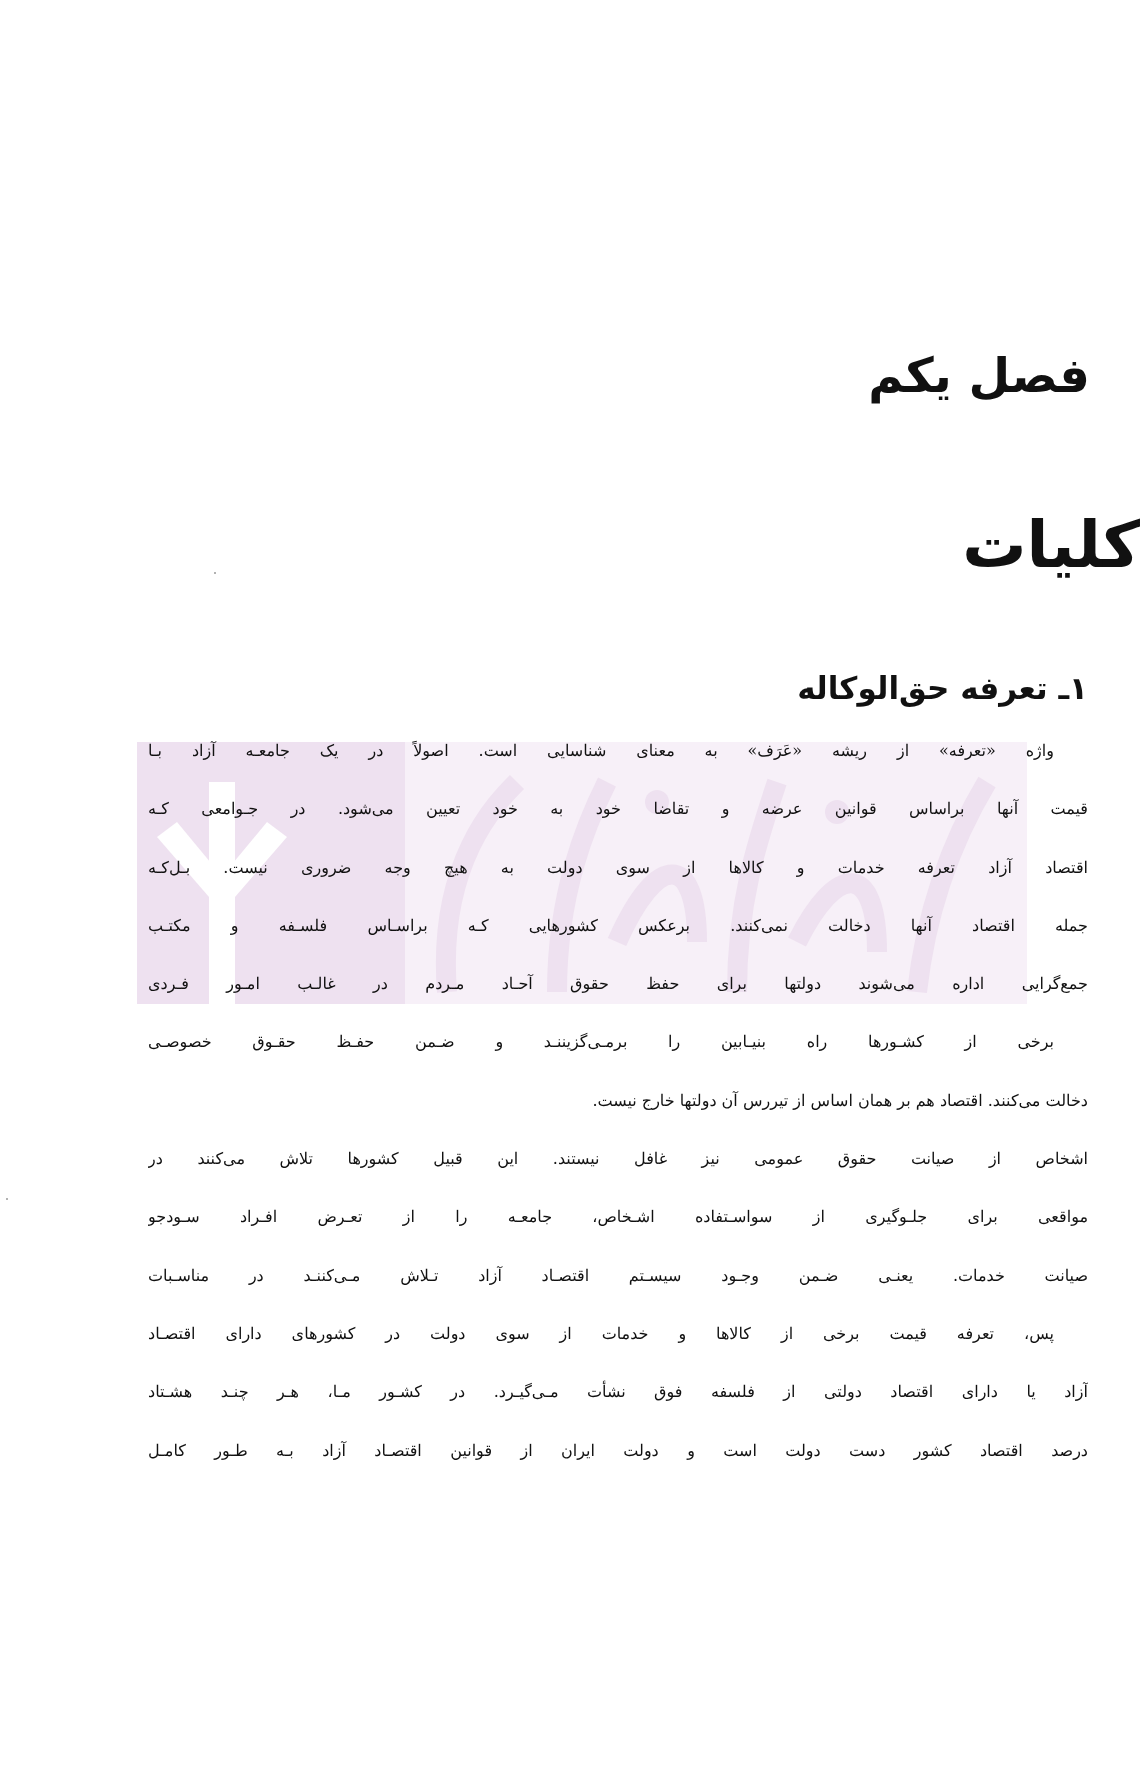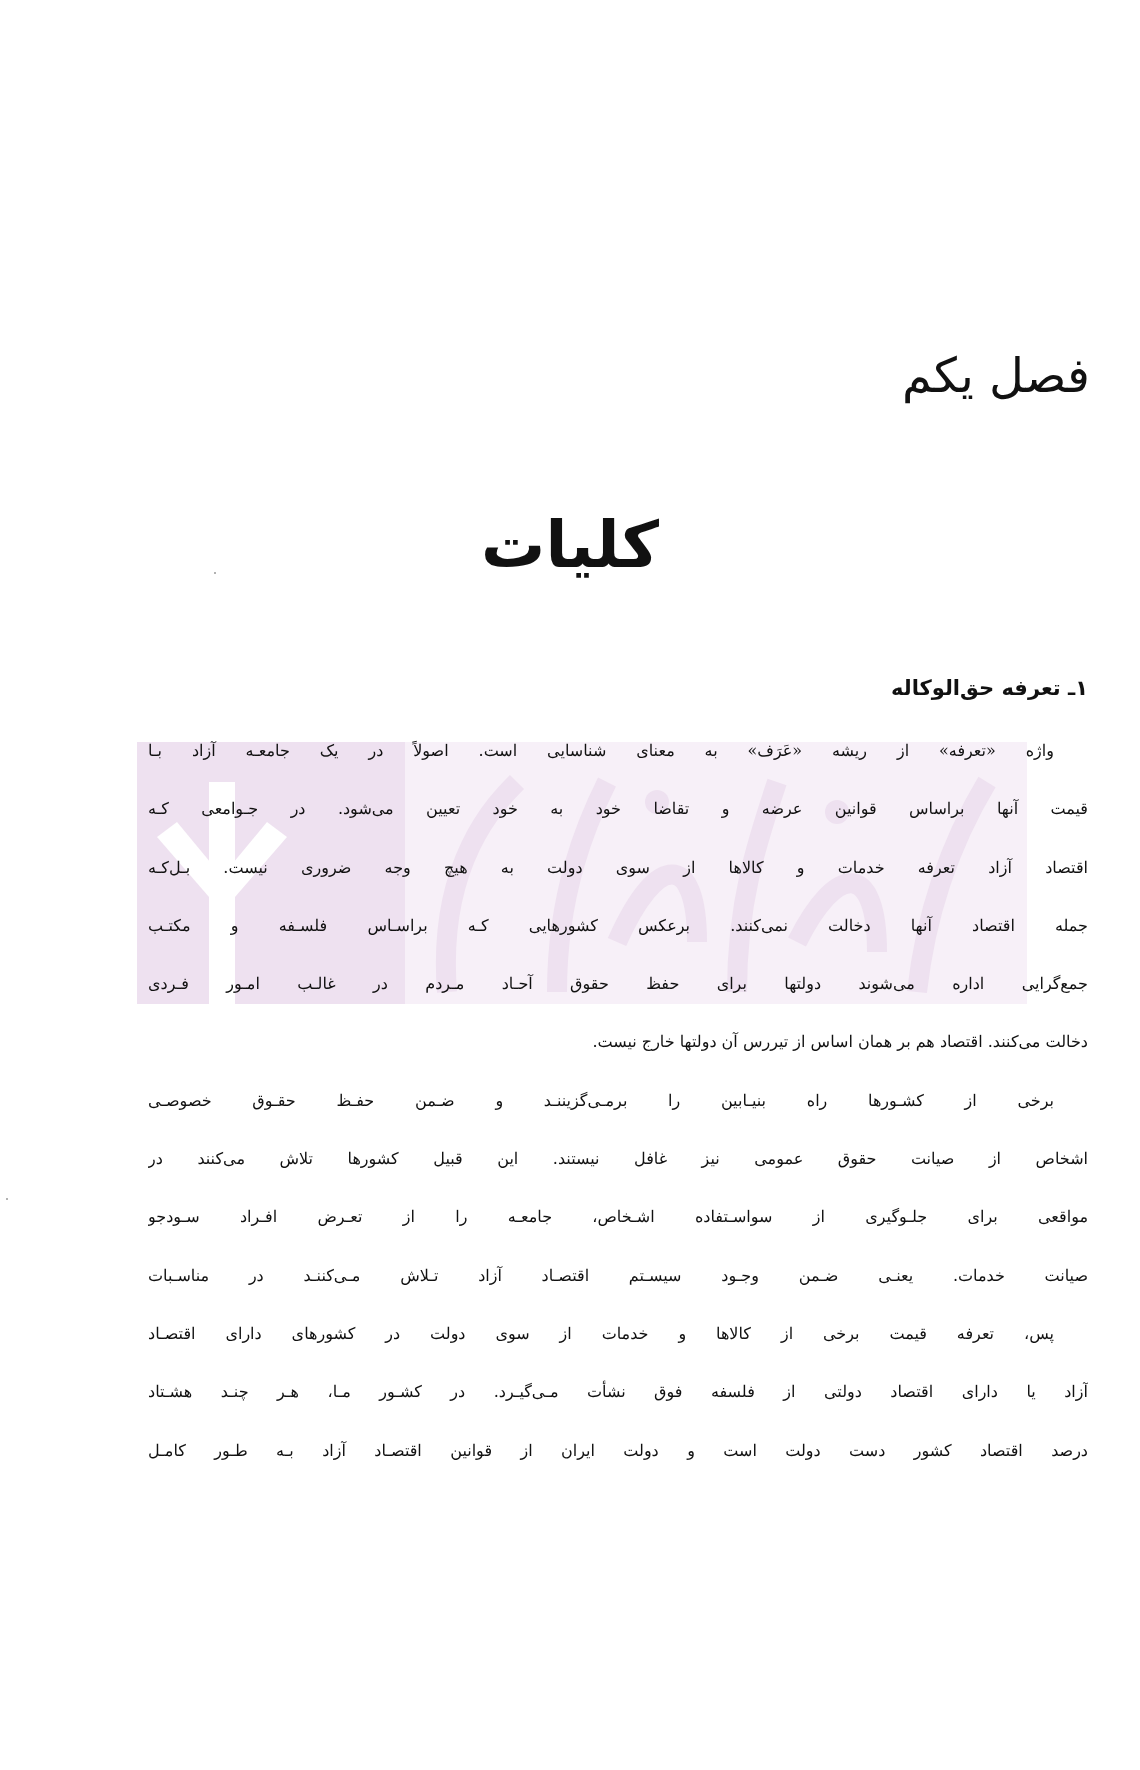--- a/index.html
+++ b/index.html
@@ -36,46 +36,46 @@
       left: 0; top: 0;
       width: 100%;
       height: 100%;
     }
     .chapter-label {
       position: absolute;
       right: 50px;
       top: 340px;
       direction: rtl;
       font-family: "DejaVu Sans", sans-serif;
-      font-weight: normal;
+      font-weight: bold;
       font-size: 48px;
       line-height: 70px;
       z-index: 2;
     }
     .chapter-title {
       position: absolute;
       left: 0;
       width: 1140px;
       top: 500px;
-      text-align: center;
+      text-align: right;
       direction: rtl;
       font-family: "DejaVu Sans", sans-serif;
       font-weight: bold;
       font-size: 64px;
       line-height: 90px;
       z-index: 2;
     }
     .section-heading {
       position: absolute;
       right: 52px;
       top: 668px;
       direction: rtl;
       font-family: "DejaVu Sans", sans-serif;
       font-weight: bold;
-      font-size: 21px;
+      font-size: 31px;
       line-height: 40px;
       z-index: 2;
     }
     .body-text {
       position: absolute;
       left: 148px;
       width: 940px;
       top: 722px;
       direction: rtl;
       z-index: 2;
@@ -136,23 +136,23 @@
 
   <div class="section-heading">۱ـ تعرفه حق‌الوکاله</div>
 
   <div class="body-text">
 
     <span class="line indent">واژه «تعرفه» از ریشه «عَرَف» به معنای شناسایی است. اصولاً در یک جامعـه آزاد بـا</span>
     <span class="line">قیمت آنها براساس قوانین عرضه و تقاضا خود به خود تعیین می‌شود. در جـوامعی کـه</span>
     <span class="line">اقتصاد آزاد تعرفه خدمات و کالاها از سوی دولت به هیچ وجه ضروری نیست. بـل‌کـه</span>
     <span class="line">جمله اقتصاد آنها دخالت نمی‌کنند. برعکس کشورهایی کـه براسـاس فلسـفه و مکتـب</span>
     <span class="line">جمع‌گرایی اداره می‌شوند دولتها برای حفظ حقوق آحـاد مـردم در غالـب امـور فـردی</span>
+    <span class="line indent">برخی از کشـورها راه بنیـابین را برمـی‌گزیننـد و ضـمن حفـظ حقـوق خصوصـی</span>
+
     <span class="line last">دخالت می‌کنند. اقتصاد هم بر همان اساس از تیررس آن دولتها خارج نیست.</span>
-
-    <span class="line indent">برخی از کشـورها راه بنیـابین را برمـی‌گزیننـد و ضـمن حفـظ حقـوق خصوصـی</span>
     <span class="line">اشخاص از صیانت حقوق عمومی نیز غافل نیستند. این قبیل کشورها تلاش می‌کنند در</span>
     <span class="line">مواقعی برای جلـوگیری از سواسـتفاده اشـخاص، جامعـه را از تعـرض افـراد سـودجو</span>
     <span class="line">صیانت خدمات. یعنـی ضـمن وجـود سیسـتم اقتصـاد آزاد تـلاش مـی‌کننـد در مناسـبات</span>
 
     <span class="line indent">پس، تعرفه قیمت برخی از کالاها و خدمات از سوی دولت در کشورهای دارای اقتصـاد</span>
     <span class="line">آزاد یا دارای اقتصاد دولتی از فلسفه فوق نشأت مـی‌گیـرد. در کشـور مـا، هـر چنـد هشـتاد</span>
     <span class="line">درصد اقتصاد کشور دست دولت است و دولت ایران از قوانین اقتصـاد آزاد بـه طـور کامـل</span>
   </div>
 
   <div class="stray-dot" style="left:214px; top:572px;"></div>

